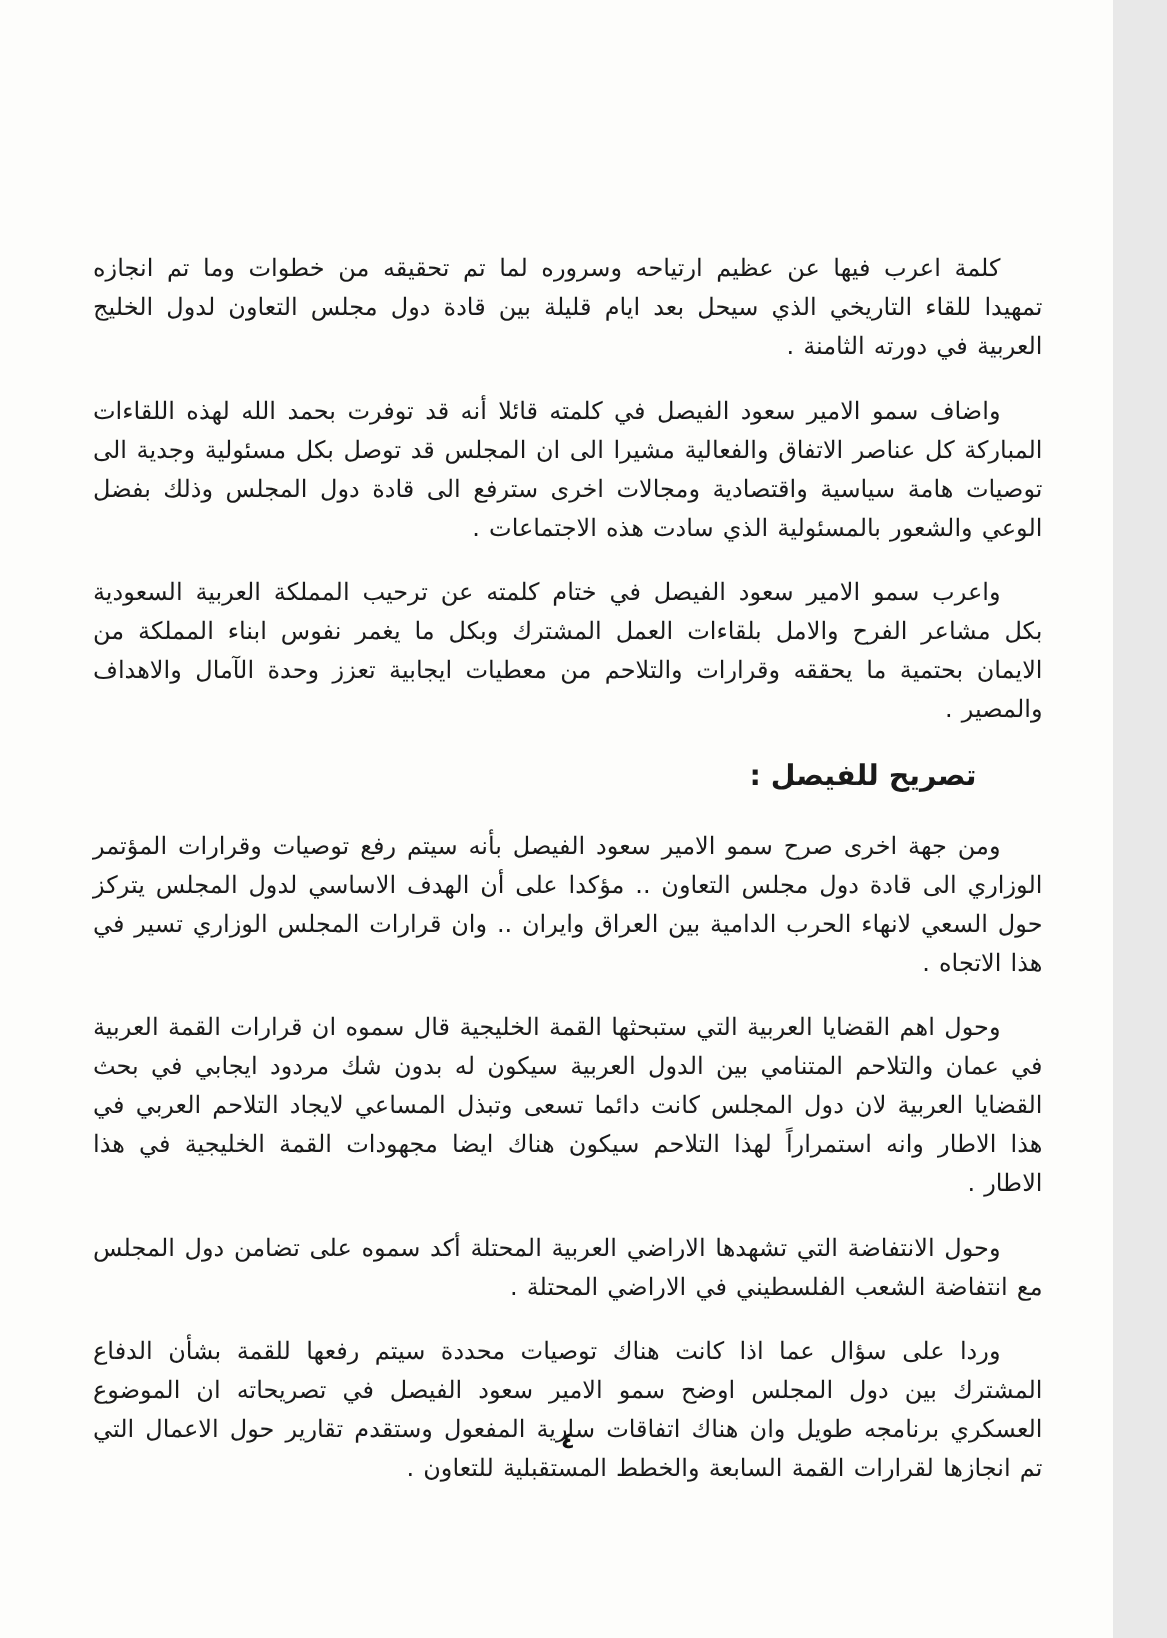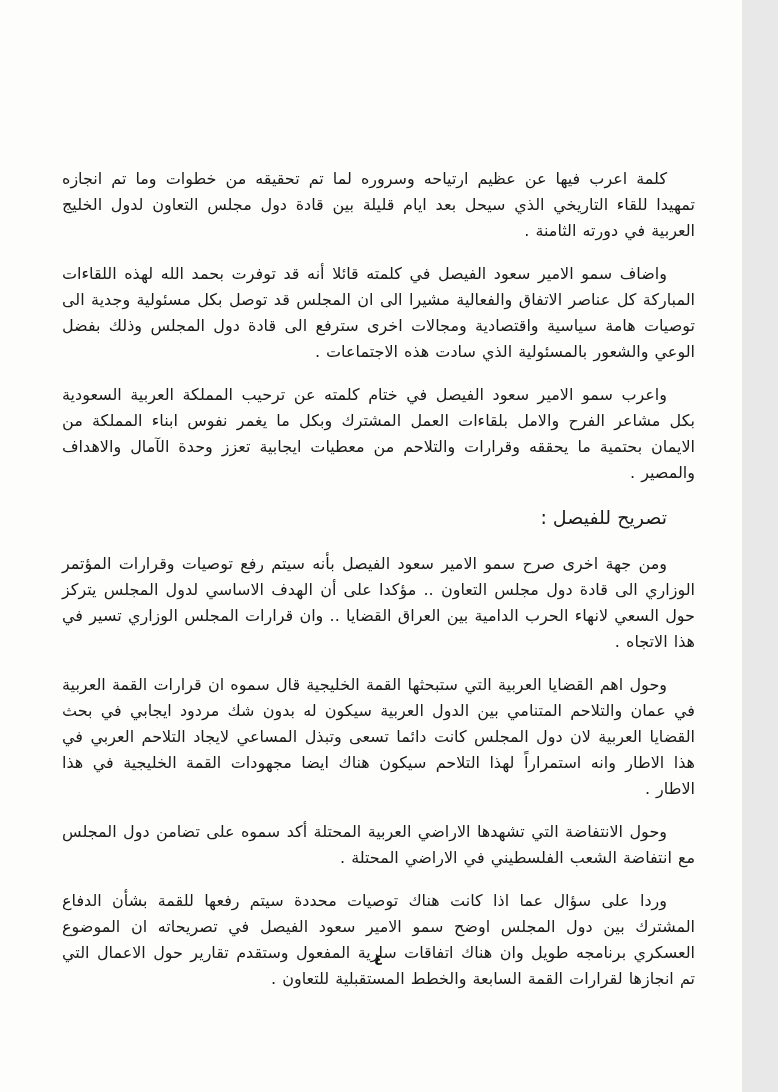--- a/index.html
+++ b/index.html
@@ -29,22 +29,22 @@
     line-height: 26px;
     letter-spacing: 0.2px;
   }
   .para {
     margin: 0 0 17px 0;
     text-indent: 28px;
     word-spacing: 1px;
   }
   .heading {
     font-size: 19px;
-    font-weight: normal;
-    margin: 6px 28px 20px 0;
+    font-weight: bold;
+    margin: 6px 44px 20px 0;
     line-height: 28px;
     text-align: right;
   }
   .page-number {
     position: absolute;
     top: 951px;
     left: 62px;
     width: 633px;
     text-align: center;
     direction: rtl;
@@ -61,21 +61,21 @@
   <div class="text-block">
 
     <p class="para">كلمة اعرب فيها عن عظيم ارتياحه وسروره لما تم تحقيقه من خطوات وما تم انجازه تمهيدا للقاء التاريخي الذي سيحل بعد ايام قليلة بين قادة دول مجلس التعاون لدول الخليج العربية في دورته الثامنة .</p>
 
     <p class="para">واضاف سمو الامير سعود الفيصل في كلمته قائلا أنه قد توفرت بحمد الله لهذه اللقاءات المباركة كل عناصر الاتفاق والفعالية مشيرا الى ان المجلس قد توصل بكل مسئولية وجدية الى توصيات هامة سياسية واقتصادية ومجالات اخرى سترفع الى قادة دول المجلس وذلك بفضل الوعي والشعور بالمسئولية الذي سادت هذه الاجتماعات .</p>
 
     <p class="para">واعرب سمو الامير سعود الفيصل في ختام كلمته عن ترحيب المملكة العربية السعودية بكل مشاعر الفرح والامل بلقاءات العمل المشترك وبكل ما يغمر نفوس ابناء المملكة من الايمان بحتمية ما يحققه وقرارات والتلاحم من معطيات ايجابية تعزز وحدة الآمال والاهداف والمصير .</p>
 
     <h2 class="heading">تصريح للفيصل :</h2>
 
-    <p class="para">ومن جهة اخرى صرح سمو الامير سعود الفيصل بأنه سيتم رفع توصيات وقرارات المؤتمر الوزاري الى قادة دول مجلس التعاون .. مؤكدا على أن الهدف الاساسي لدول المجلس يتركز حول السعي لانهاء الحرب الدامية بين العراق القضايا .. وان قرارات المجلس الوزاري تسير في هذا الاتجاه .</p>
+    <p class="para">ومن جهة اخرى صرح سمو الامير سعود الفيصل بأنه سيتم رفع توصيات وقرارات المؤتمر الوزاري الى قادة دول مجلس التعاون .. مؤكدا على أن الهدف الاساسي لدول المجلس يتركز حول السعي لانهاء الحرب الدامية بين العراق وايران .. وان قرارات المجلس الوزاري تسير في هذا الاتجاه .</p>
 
     <p class="para">وحول اهم القضايا العربية التي ستبحثها القمة الخليجية قال سموه ان قرارات القمة العربية في عمان والتلاحم المتنامي بين الدول العربية سيكون له بدون شك مردود ايجابي في بحث القضايا العربية لان دول المجلس كانت دائما تسعى وتبذل المساعي لايجاد التلاحم العربي في هذا الاطار وانه استمراراً لهذا التلاحم سيكون هناك ايضا مجهودات القمة الخليجية في هذا الاطار .</p>
 
     <p class="para">وحول الانتفاضة التي تشهدها الاراضي العربية المحتلة أكد سموه على تضامن دول المجلس مع انتفاضة الشعب الفلسطيني في الاراضي المحتلة .</p>
 
     <p class="para">وردا على سؤال عما اذا كانت هناك توصيات محددة سيتم رفعها للقمة بشأن الدفاع المشترك بين دول المجلس اوضح سمو الامير سعود الفيصل في تصريحاته ان الموضوع العسكري برنامجه طويل وان هناك اتفاقات سارية المفعول وستقدم تقارير حول الاعمال التي تم انجازها لقرارات القمة السابعة والخطط المستقبلية للتعاون .</p>
 
 
   </div>
 

